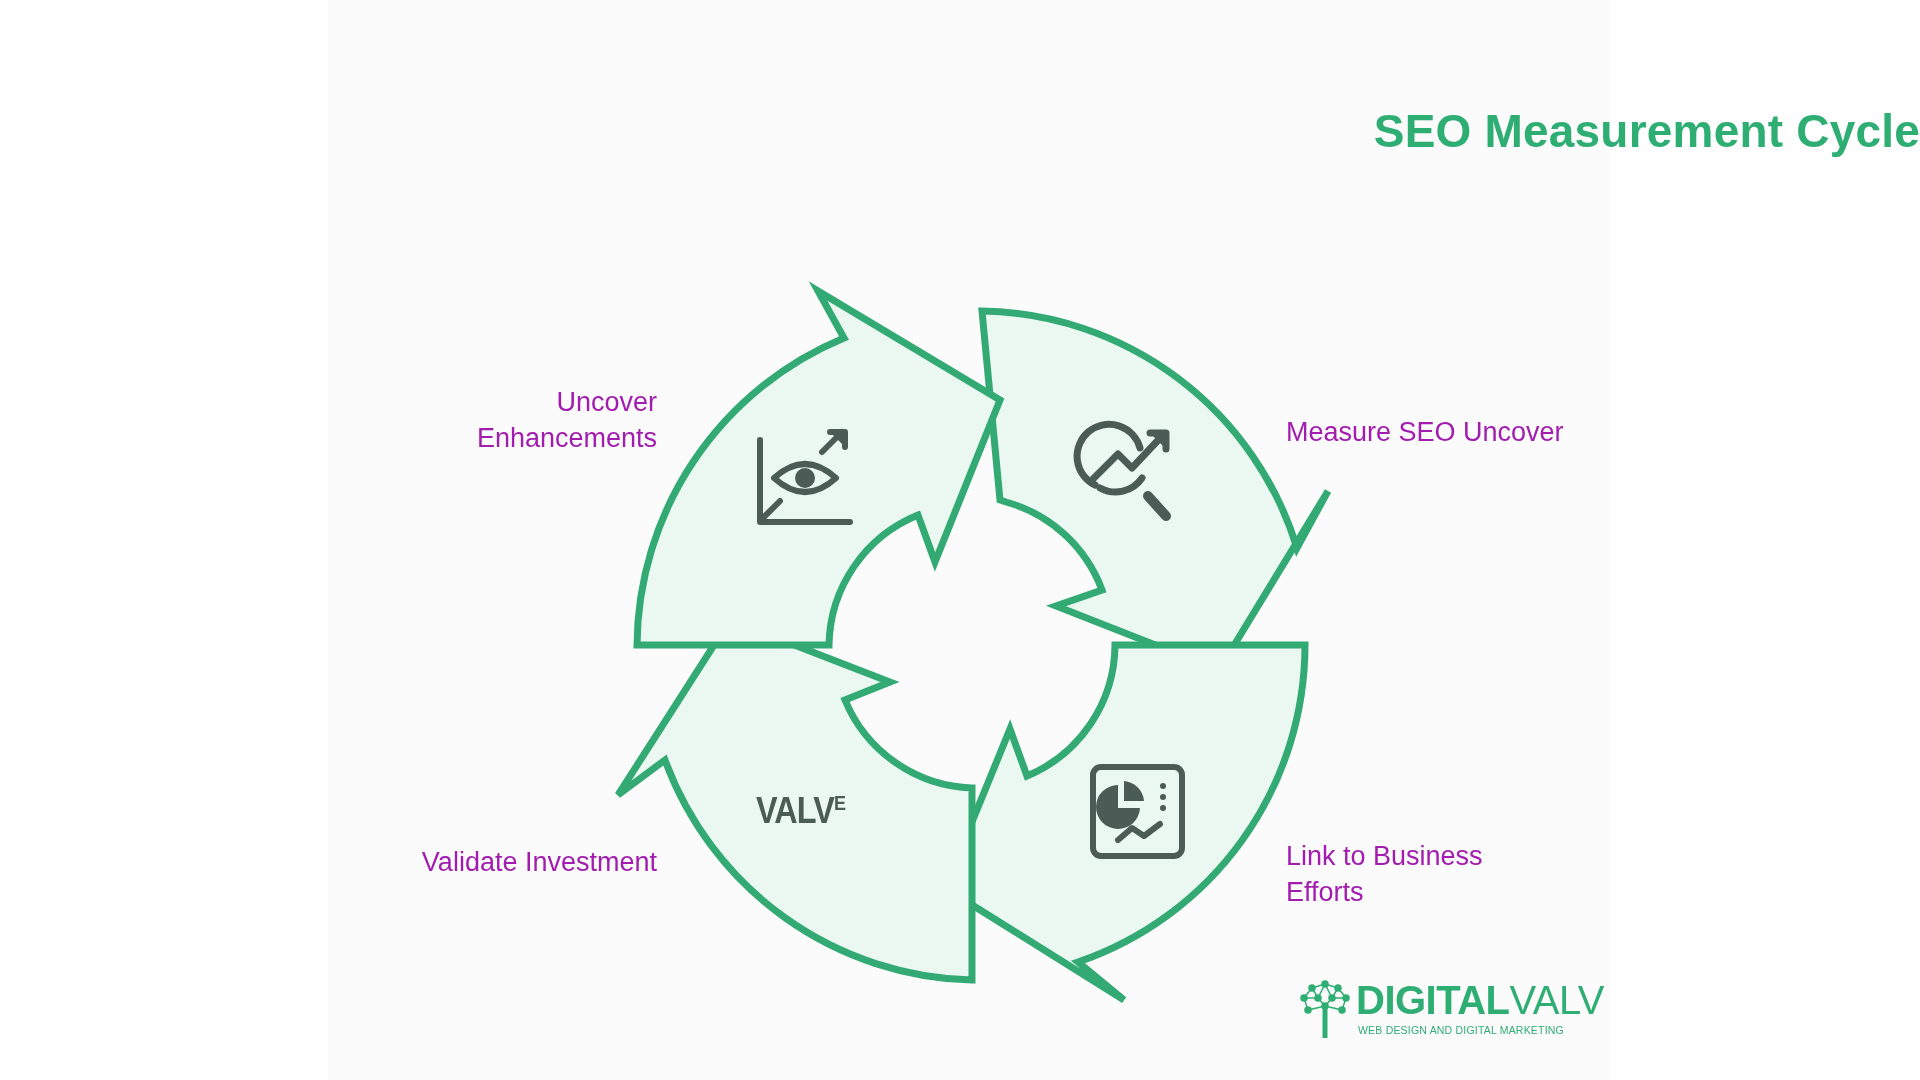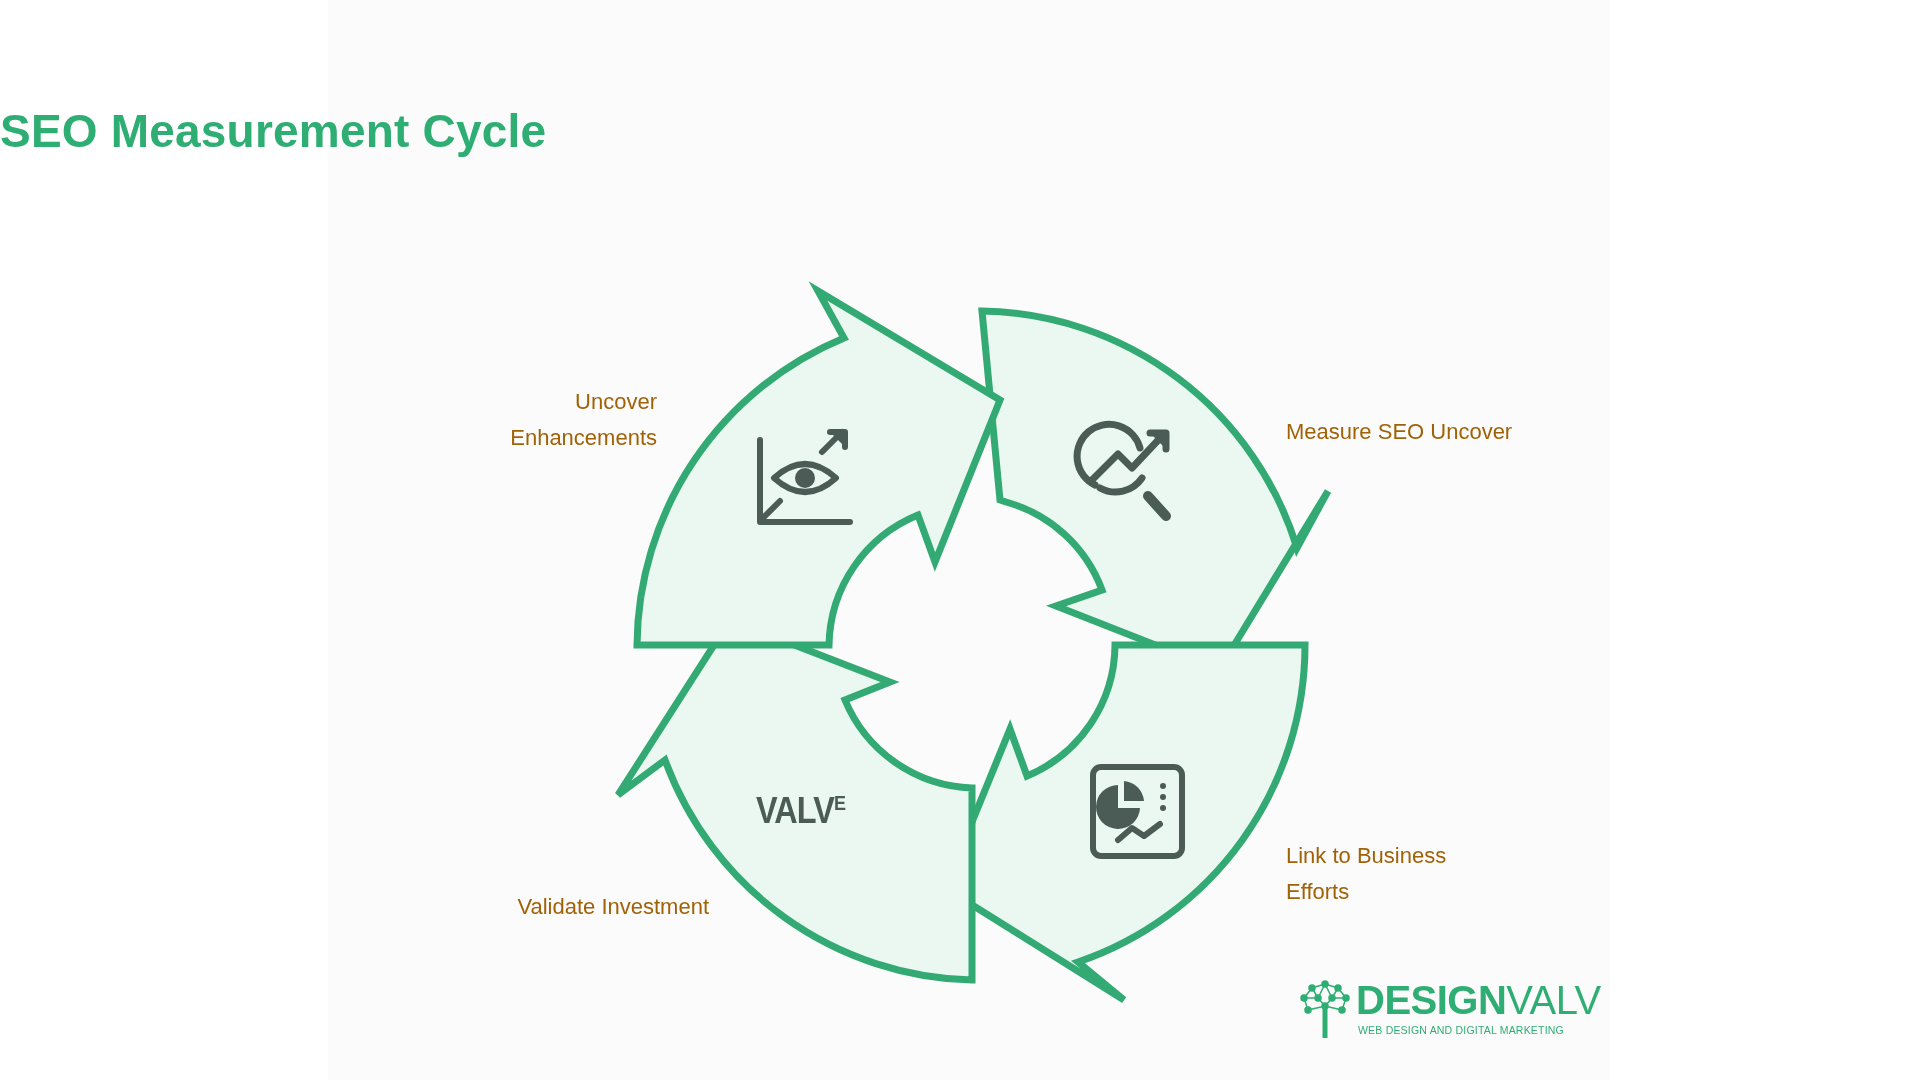--- a/index.html
+++ b/index.html
@@ -1,20 +1,20 @@
 <!DOCTYPE html>
 <html><head>
 <meta charset="utf-8">
 <style>
   html,body{margin:0;padding:0;background:#ffffff;}
   body{width:1920px;height:1080px;position:relative;overflow:hidden;font-family:"Liberation Sans",sans-serif;}
   .panel{position:absolute;left:328px;top:0;width:1282px;height:1080px;background:#fbfbfb;}
-  .title{position:absolute;left:0;width:1920px;top:104px;text-align:left;font-size:46px;font-weight:bold;color:#2fae74;letter-spacing:0.2px;}
+  .title{position:absolute;left:0;width:1920px;top:104px;text-align:right;font-size:46px;font-weight:bold;color:#2fae74;letter-spacing:0.2px;}
   svg.diagram{position:absolute;left:0;top:0;}
-  .label{position:absolute;font-size:22px;line-height:36px;color:#a16207;}
+  .label{position:absolute;font-size:27px;line-height:36px;color:#a21caf;}
   .label.right{text-align:right;}
   .logo{position:absolute;left:1298px;top:978px;width:280px;height:62px;}
   .logo-name{position:absolute;left:58px;top:0;font-size:40px;font-weight:bold;color:#2fae74;letter-spacing:-0.5px;line-height:44px;}
   .logo-name .thin{font-weight:normal;}
   .logo-sub{position:absolute;left:60px;top:46px;font-size:10.5px;font-weight:normal;color:#2fae74;letter-spacing:0.2px;white-space:nowrap;}
 </style>
 </head>
 <body>
 
 <div class="panel"></div>
@@ -66,21 +66,21 @@
   <span>VALV</span><sup style="font-size:20px;vertical-align:top;position:relative;top:2px;">E</sup>
 </div>
 
 <div class="label" style="left:1286px;top:414px;">
   <div>Measure SEO Uncover</div>
 </div>
 <div class="label" style="left:1286px;top:838px;">
   <div>Link to Business</div>
   <div>Efforts</div>
 </div>
-<div class="label right" style="right:1211px;top:844px;margin-top:45px;">
+<div class="label right" style="right:1263px;top:844px;">
   <div>Validate Investment</div>
 </div>
 <div class="label right" style="right:1263px;top:384px;">
   <div>Uncover</div>
   <div>Enhancements</div>
 </div>
 
 <div class="logo">
   <svg width="54" height="62" viewBox="0 0 54 62" style="position:absolute;left:0;top:0;">
     <g stroke="#2fae74" stroke-width="1.5" fill="#2fae74">
@@ -91,15 +91,15 @@
       <circle cx="6" cy="20" r="3"></circle>
         <circle cx="48" cy="20" r="3"></circle>
         <circle cx="20" cy="20" r="3"></circle>
       <circle cx="34" cy="20" r="3"></circle>
         <circle cx="10" cy="32" r="3"></circle>
         <circle cx="44" cy="32" r="3"></circle>
       <circle cx="27" cy="28" r="3"></circle>
       <path d="M27 6 L14 10 L6 20 L10 32 L27 28 L44 32 L48 20 L40 10 Z M14 10 L20 20 L27 28 L34 20 L40 10 M20 20 L27 6 L34 20 M6 20 L20 20 M34 20 L48 20" fill="none"></path>
     </g>
   </svg>
-  <div class="logo-name"><span>DESIGN</span><span class="thin">VALV</span></div>
+  <div class="logo-name"><span>DIGITAL</span><span class="thin">VALV</span></div>
   <div class="logo-sub">WEB DESIGN AND DIGITAL MARKETING</div>
 </div>
 
 </body></html>

